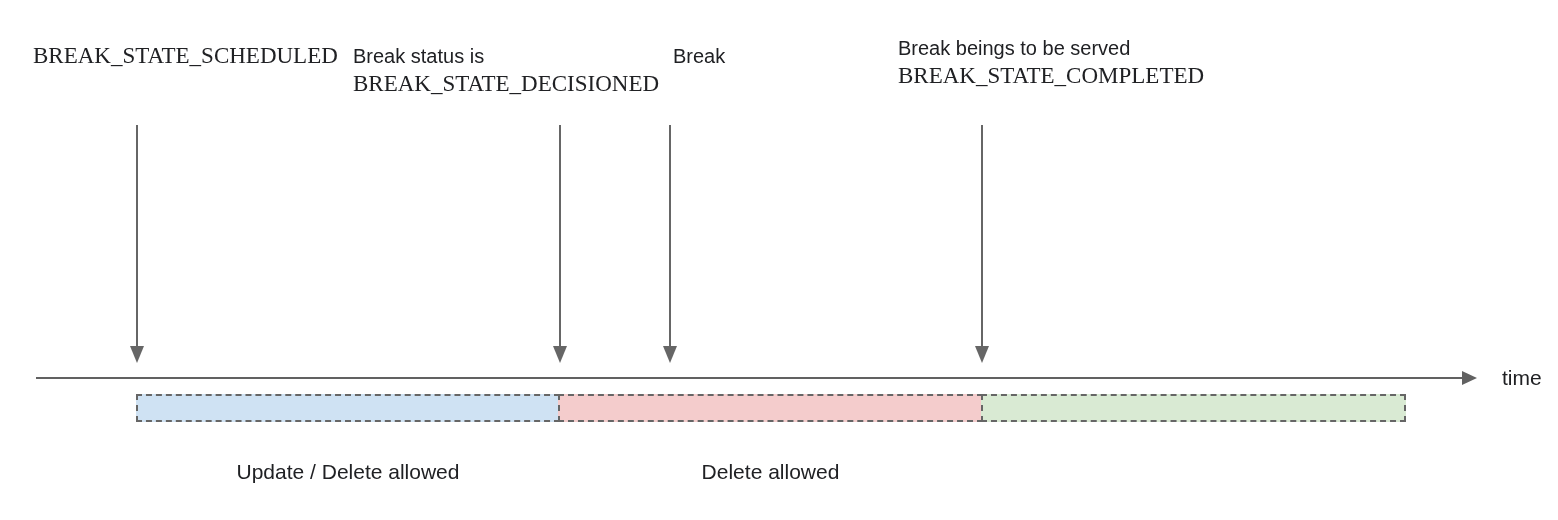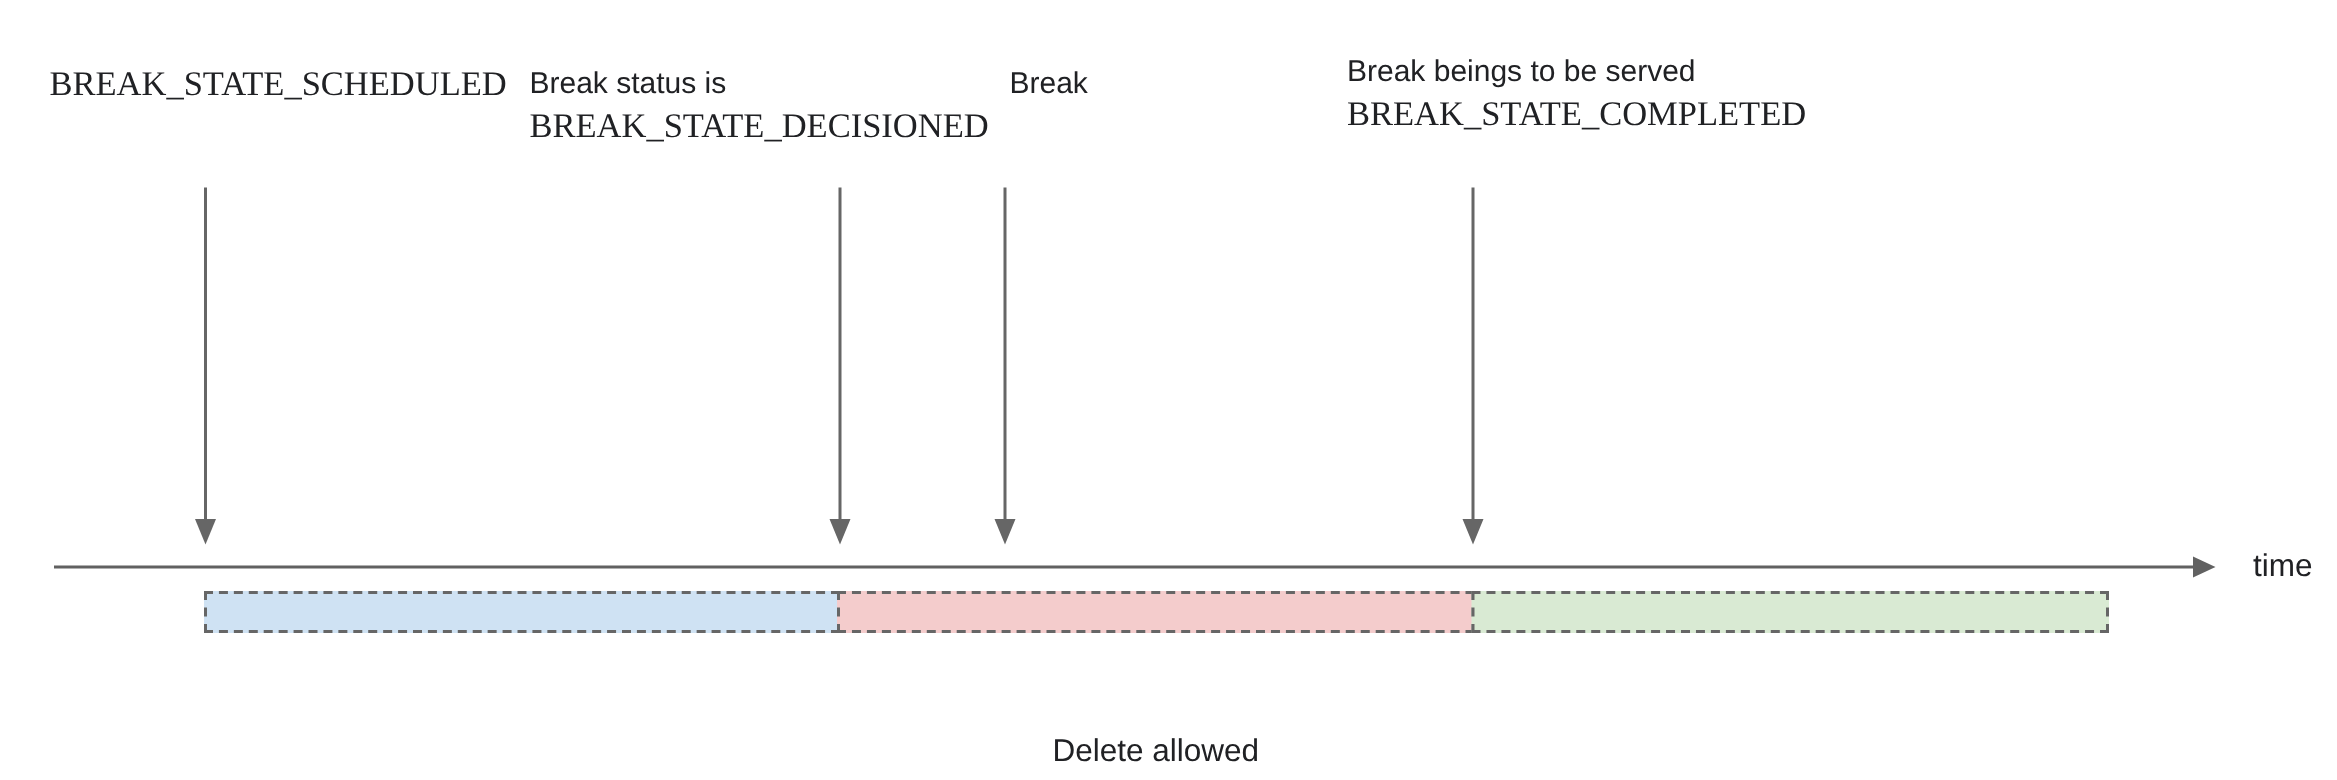--- a/index.html
+++ b/index.html
@@ -75,21 +75,21 @@
   .seg-2 { left: 558px; width: 425px; }
   .seg-3 { left: 981px; width: 425px; }
 
   
   .seg-label {
     position: absolute; top: 458px;
     font-size: 21px; line-height: 28px;
     text-align: center;
   }
   .seg-label-1 { left: 136px; width: 424px; }
-  .seg-label-2 { left: 558px; width: 425px; margin-top: 29px; }
+  .seg-label-2 { left: 558px; width: 425px; }
   .seg-label-3 { left: 981px; width: 425px; }
 </style>
 </head>
 <body>
 
 <div id="canvas">
 
   <div class="annotation ann-1">
     <div class="code">BREAK_STATE_SCHEDULED</div>
   </div>
@@ -126,15 +126,16 @@
   </div>
 
   <div class="axis-line"></div>
   <div class="axis-head"></div>
   <div class="axis-label">time</div>
 
   <div class="seg seg-1" style="background-color: rgb(207, 226, 243);"></div>
   <div class="seg seg-2" style="background-color: rgb(244, 204, 204);"></div>
   <div class="seg seg-3" style="background-color: rgb(217, 234, 211);"></div>
 
+  <div class="seg-label seg-label-1">Update / Delete allowed</div>
   <div class="seg-label seg-label-2">Delete allowed</div>
 
 </div>
 
 </body></html>

